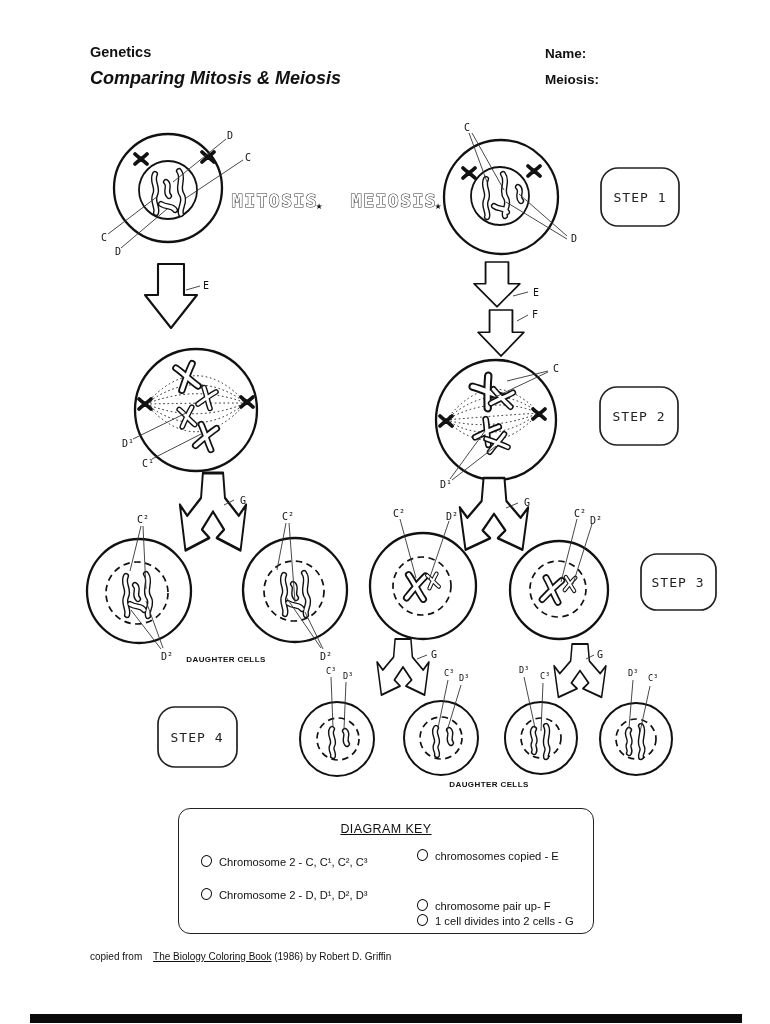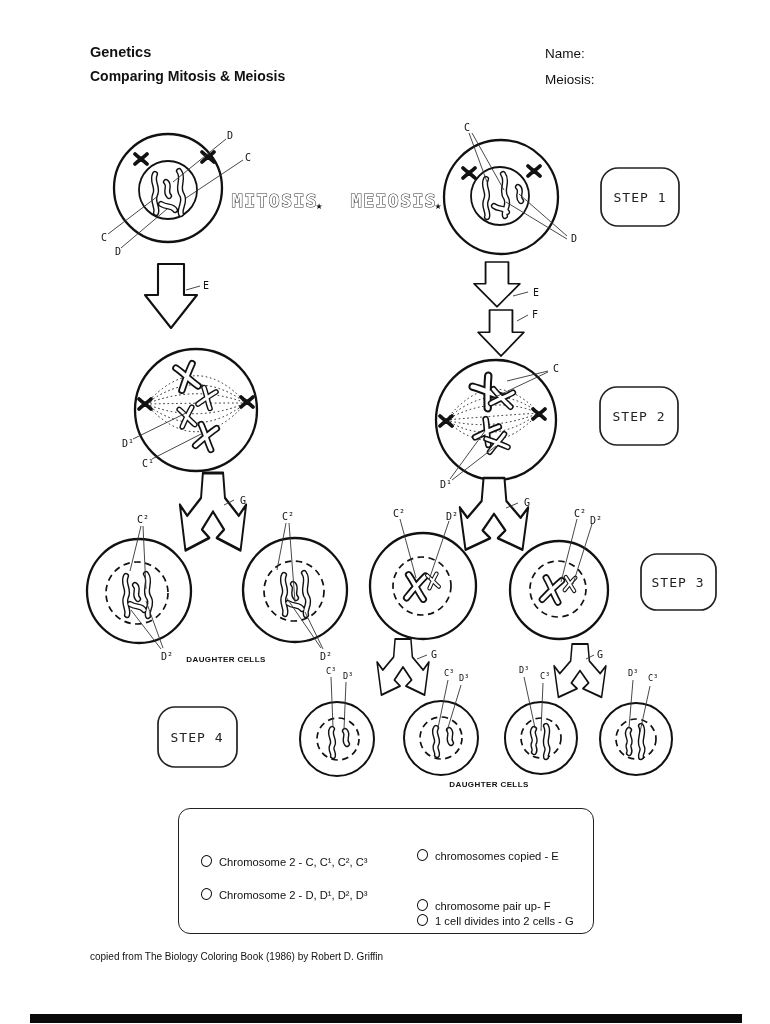--- a/index.html
+++ b/index.html
@@ -1,21 +1,21 @@
 <!DOCTYPE html>
 <html><head>
 <meta charset="utf-8">
 <style>
   html,body{margin:0;padding:0;background:#e8e8e8;}
   .page{position:relative;width:770px;height:1024px;background:#ffffff;overflow:hidden;
         font-family:"Liberation Sans",sans-serif;color:#111;}
   .abs{position:absolute;}
   .h-title{font-size:14.5px;font-weight:bold;}
-  .h-sub{font-size:14px;font-weight:bold;}
-  .h-name{font-size:13.5px;}
+  .h-sub{font-size:18px;font-weight:bold;font-style:italic;}
+  .h-name{font-size:13.5px;font-weight:bold;}
   svg.diagram{position:absolute;left:0;top:0;}
   .cellO{fill:#fff;stroke:#111;stroke-width:2.3;}
   .cellO4{fill:#fff;stroke:#111;stroke-width:2;}
   .nuc{fill:none;stroke:#111;stroke-width:1.8;}
   .nucD{fill:none;stroke:#111;stroke-width:1.7;stroke-dasharray:6.5 4.5;}
   .wormO{fill:none;stroke:#111;stroke-width:6.2;stroke-linecap:round;stroke-linejoin:round;}
   .wormI{fill:none;stroke:#fff;stroke-width:3.4;stroke-linecap:round;stroke-linejoin:round;}
   .spin{fill:none;stroke:#222;stroke-width:1;stroke-dasharray:1.6 2.7;}
   .leader{stroke:#333;stroke-width:0.9;fill:none;}
   .arrow{fill:#fff;stroke:#111;stroke-width:2.1;stroke-linejoin:round;}
@@ -29,21 +29,21 @@
   .dc{font-family:"Liberation Sans",sans-serif;font-size:8px;letter-spacing:0.4px;fill:#111;text-anchor:middle;font-weight:bold;}
   .xO{fill:none;stroke:#111;stroke-width:7;stroke-linecap:round;}
   .xI{fill:none;stroke:#fff;stroke-width:3.6;stroke-linecap:round;}
   .aster{fill:none;stroke:#111;stroke-width:3.8;stroke-linecap:round;}
   .keybox{left:178px;top:808px;width:414px;height:124px;border:1.7px solid #222;border-radius:12px;}
   .keytitle{width:100%;top:13px;text-align:center;font-size:12.5px;letter-spacing:0.4px;text-decoration:underline;}
   .kitem{font-size:11.2px;white-space:nowrap;}
   .bullet{display:inline-block;width:9px;height:10px;border:1.3px solid #111;border-radius:50%;
           margin-right:7px;vertical-align:-1px;transform:rotate(14deg);}
   .cite{left:90px;top:951px;font-size:10px;}
-  .cite .bk{}
+  .cite .bk{text-decoration:underline;margin-left:8px;}
   .scanbar{left:30px;top:1014px;width:712px;height:9px;background:#0a0a0a;}
 </style>
 </head>
 <body>
 
 <div class="page">
 
   <div class="abs h-title" style="left:90px;top:44px;">Genetics</div>
   <div class="abs h-sub" style="left:90px;top:68px;">Comparing Mitosis &amp; Meiosis</div>
   <div class="abs h-name" style="left:545px;top:46px;">Name:</div>
@@ -284,20 +284,21 @@
       <path class="wormI" d="M629,730 C625,735 632,739 629,744 C627,747 631,750 629,753 M641,726 C645,733 638,740 642,747 C644,751 640,754 641,757"></path>
       <line class="leader" x1="633" y1="680" x2="629" y2="728"></line>
       <line class="leader" x1="650" y1="686" x2="640" y2="732"></line>
       <text class="lbl8" x="633" y="676">D³</text>
       <text class="lbl8" x="653" y="681">C³</text>
     </g>
     <text class="dc" x="489" y="787">DAUGHTER CELLS</text>
   </svg>
 
   <div class="abs keybox">
+    <div class="abs keytitle">DIAGRAM KEY</div>
     <div class="abs kitem" style="left:22px;top:46px;">
       <span class="bullet"></span><span>Chromosome 2 - C, C¹, C², C³</span>
     </div>
     <div class="abs kitem" style="left:22px;top:79px;">
       <span class="bullet"></span><span>Chromosome 2 - D, D¹, D², D³</span>
     </div>
     <div class="abs kitem" style="left:238px;top:40px;">
       <span class="bullet"></span><span>chromosomes copied - E</span>
     </div>
     <div class="abs kitem" style="left:238px;top:90px;">

